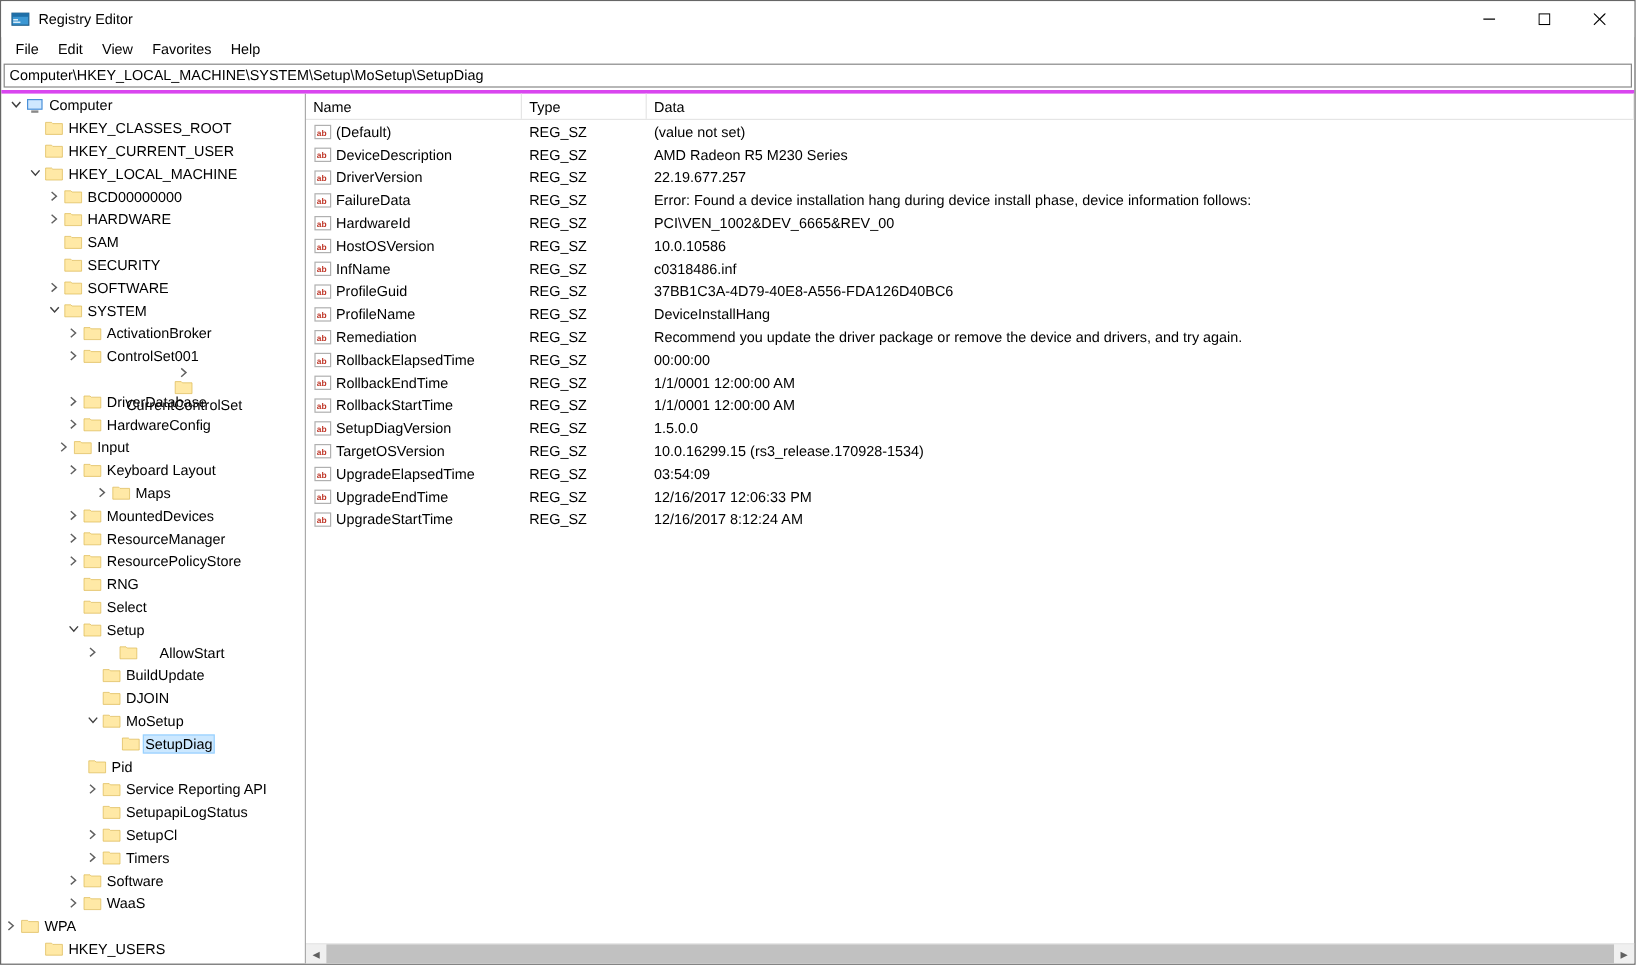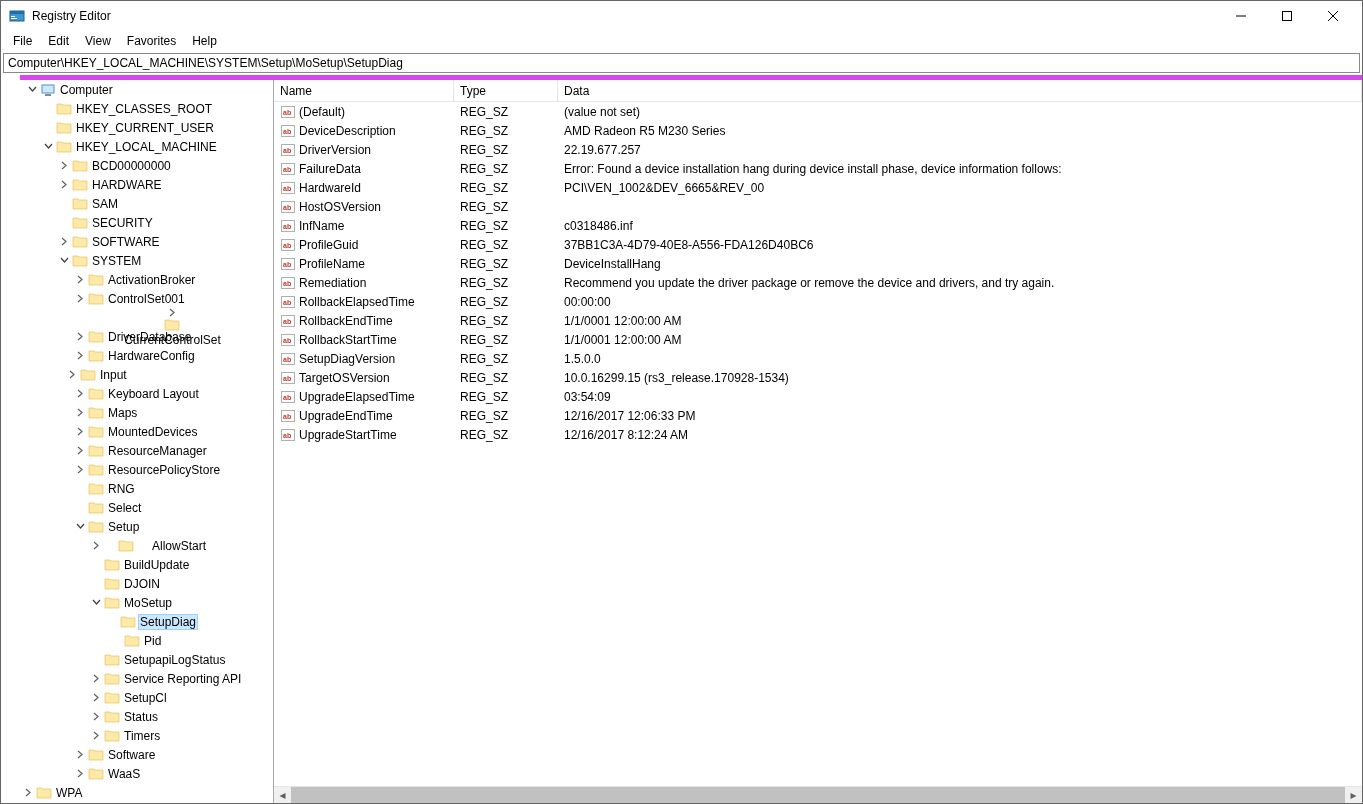--- a/index.html
+++ b/index.html
@@ -43,23 +43,22 @@
   border: 1px solid #888;
   margin: 2px;
   padding: 2px 4px;
   font-size: 12px;
   height: 20px;
   line-height: 15px;
 }
 .main {
   flex: 1;
   display: flex;
-  border-top: 5px solid #d946ef;
+  border-top: 3px solid #d946ef;
   min-height: 0;
-  margin-left: 19px;
 }
 .tree-pane {
   width: 254px;
   border-right: 1px solid #aaa;
   overflow-y: scroll;
   overflow-x: hidden;
   position: relative;
 }
 .tree-pane::-webkit-scrollbar { width: 17px; }
 .tree-pane::-webkit-scrollbar-track { background: #f0f0f0; }
@@ -367,21 +366,21 @@
               <path d="M2 1 L6 4.5 L2 8" fill="none" stroke="#606060" stroke-width="1.2"></path>
             </svg>
           </span>
           <span class="folder-icon">
             <svg viewBox="0 0 16 16" width="16" height="16">
               <path d="M1 3 h5 l1 1 h8 v9 h-14 z" fill="#ffe9a6" stroke="#dcb955" stroke-width="0.6"></path>
             </svg>
           </span>
           <span class="tree-label">Keyboard Layout</span>
         </div>
-        <div class="tree-row" style="padding-left: 52px;">
+        <div class="tree-row" style="padding-left: 76px;">
           <span class="tree-expander">
             <svg width="9" height="9" viewBox="0 0 9 9">
               <path d="M2 1 L6 4.5 L2 8" fill="none" stroke="#606060" stroke-width="1.2"></path>
             </svg>
           </span>
           <span class="folder-icon">
             <svg viewBox="0 0 16 16" width="16" height="16">
               <path d="M1 3 h5 l1 1 h8 v9 h-14 z" fill="#ffe9a6" stroke="#dcb955" stroke-width="0.6"></path>
             </svg>
           </span>
@@ -503,76 +502,63 @@
         </div>
         <div class="tree-row" style="padding-left: 84px;">
           <span class="tree-spacer"></span>
           <span class="folder-icon">
             <svg viewBox="0 0 16 16" width="16" height="16">
               <path d="M1 3 h5 l1 1 h8 v9 h-14 z" fill="#ffe9a6" stroke="#dcb955" stroke-width="0.6"></path>
             </svg>
           </span>
           <span class="tree-label selected">SetupDiag</span>
         </div>
-        <div class="tree-row" style="padding-left: 88px;">
+        <div class="tree-row" style="padding-left: 56px;">
           <span class="tree-spacer"></span>
           <span class="folder-icon">
             <svg viewBox="0 0 16 16" width="16" height="16">
               <path d="M1 3 h5 l1 1 h8 v9 h-14 z" fill="#ffe9a6" stroke="#dcb955" stroke-width="0.6"></path>
             </svg>
           </span>
           <span class="tree-label">Pid</span>
         </div>
         <div class="tree-row" style="padding-left: 68px;">
+          <span class="tree-expander">
+            <svg width="9" height="9" viewBox="0 0 9 9">
+              <path d="M2 1 L6 4.5 L2 8" fill="none" stroke="#606060" stroke-width="1.2"></path>
+            </svg>
+          </span>
+          <span class="folder-icon">
+            <svg viewBox="0 0 16 16" width="16" height="16">
+              <path d="M1 3 h5 l1 1 h8 v9 h-14 z" fill="#ffe9a6" stroke="#dcb955" stroke-width="0.6"></path>
+            </svg>
+          </span>
+          <span class="tree-label">Service Reporting API</span>
+        </div>
+        <div class="tree-row" style="padding-left: 68px;">
           <span class="tree-spacer"></span>
           <span class="folder-icon">
             <svg viewBox="0 0 16 16" width="16" height="16">
               <path d="M1 3 h5 l1 1 h8 v9 h-14 z" fill="#ffe9a6" stroke="#dcb955" stroke-width="0.6"></path>
             </svg>
           </span>
           <span class="tree-label">SetupapiLogStatus</span>
         </div>
         <div class="tree-row" style="padding-left: 68px;">
           <span class="tree-expander">
             <svg width="9" height="9" viewBox="0 0 9 9">
               <path d="M2 1 L6 4.5 L2 8" fill="none" stroke="#606060" stroke-width="1.2"></path>
             </svg>
           </span>
           <span class="folder-icon">
             <svg viewBox="0 0 16 16" width="16" height="16">
               <path d="M1 3 h5 l1 1 h8 v9 h-14 z" fill="#ffe9a6" stroke="#dcb955" stroke-width="0.6"></path>
             </svg>
           </span>
-          <span class="tree-label">Service Reporting API</span>
-        </div>
-        <div class="tree-row" style="padding-left: 68px;">
-          <span class="tree-expander">
-            <svg width="9" height="9" viewBox="0 0 9 9">
-              <path d="M2 1 L6 4.5 L2 8" fill="none" stroke="#606060" stroke-width="1.2"></path>
-            </svg>
-          </span>
-          <span class="folder-icon">
-            <svg viewBox="0 0 16 16" width="16" height="16">
-              <path d="M1 3 h5 l1 1 h8 v9 h-14 z" fill="#ffe9a6" stroke="#dcb955" stroke-width="0.6"></path>
-            </svg>
-          </span>
           <span class="tree-label">SetupCl</span>
-        </div>
-        <div class="tree-row" style="padding-left: 68px;">
-          <span class="tree-expander">
-            <svg width="9" height="9" viewBox="0 0 9 9">
-              <path d="M2 1 L6 4.5 L2 8" fill="none" stroke="#606060" stroke-width="1.2"></path>
-            </svg>
-          </span>
-          <span class="folder-icon">
-            <svg viewBox="0 0 16 16" width="16" height="16">
-              <path d="M1 3 h5 l1 1 h8 v9 h-14 z" fill="#ffe9a6" stroke="#dcb955" stroke-width="0.6"></path>
-            </svg>
-          </span>
-          <span class="tree-label">Status</span>
         </div>
         <div class="tree-row" style="padding-left: 68px;">
           <span class="tree-expander">
             <svg width="9" height="9" viewBox="0 0 9 9">
               <path d="M2 1 L6 4.5 L2 8" fill="none" stroke="#606060" stroke-width="1.2"></path>
             </svg>
           </span>
           <span class="folder-icon">
             <svg viewBox="0 0 16 16" width="16" height="16">
               <path d="M1 3 h5 l1 1 h8 v9 h-14 z" fill="#ffe9a6" stroke="#dcb955" stroke-width="0.6"></path>
@@ -706,20 +692,21 @@
           <div class="cell cell-name">
             <span class="val-icon">
               <svg viewBox="0 0 16 16" width="16" height="16">
                 <rect x="1.5" y="2.5" width="13" height="11" fill="#fff" stroke="#b0b0b0"></rect>
                 <text x="3" y="11" font-size="7" fill="#c0392b" font-weight="bold">ab</text>
               </svg>
             </span>
             <span>HostOSVersion</span>
           </div>
           <div class="cell cell-type">REG_SZ</div>
+          <div class="cell cell-data">10.0.10586</div>
         </div>
         <div class="list-row">
           <div class="cell cell-name">
             <span class="val-icon">
               <svg viewBox="0 0 16 16" width="16" height="16">
                 <rect x="1.5" y="2.5" width="13" height="11" fill="#fff" stroke="#b0b0b0"></rect>
                 <text x="3" y="11" font-size="7" fill="#c0392b" font-weight="bold">ab</text>
               </svg>
             </span>
             <span>InfName</span>

